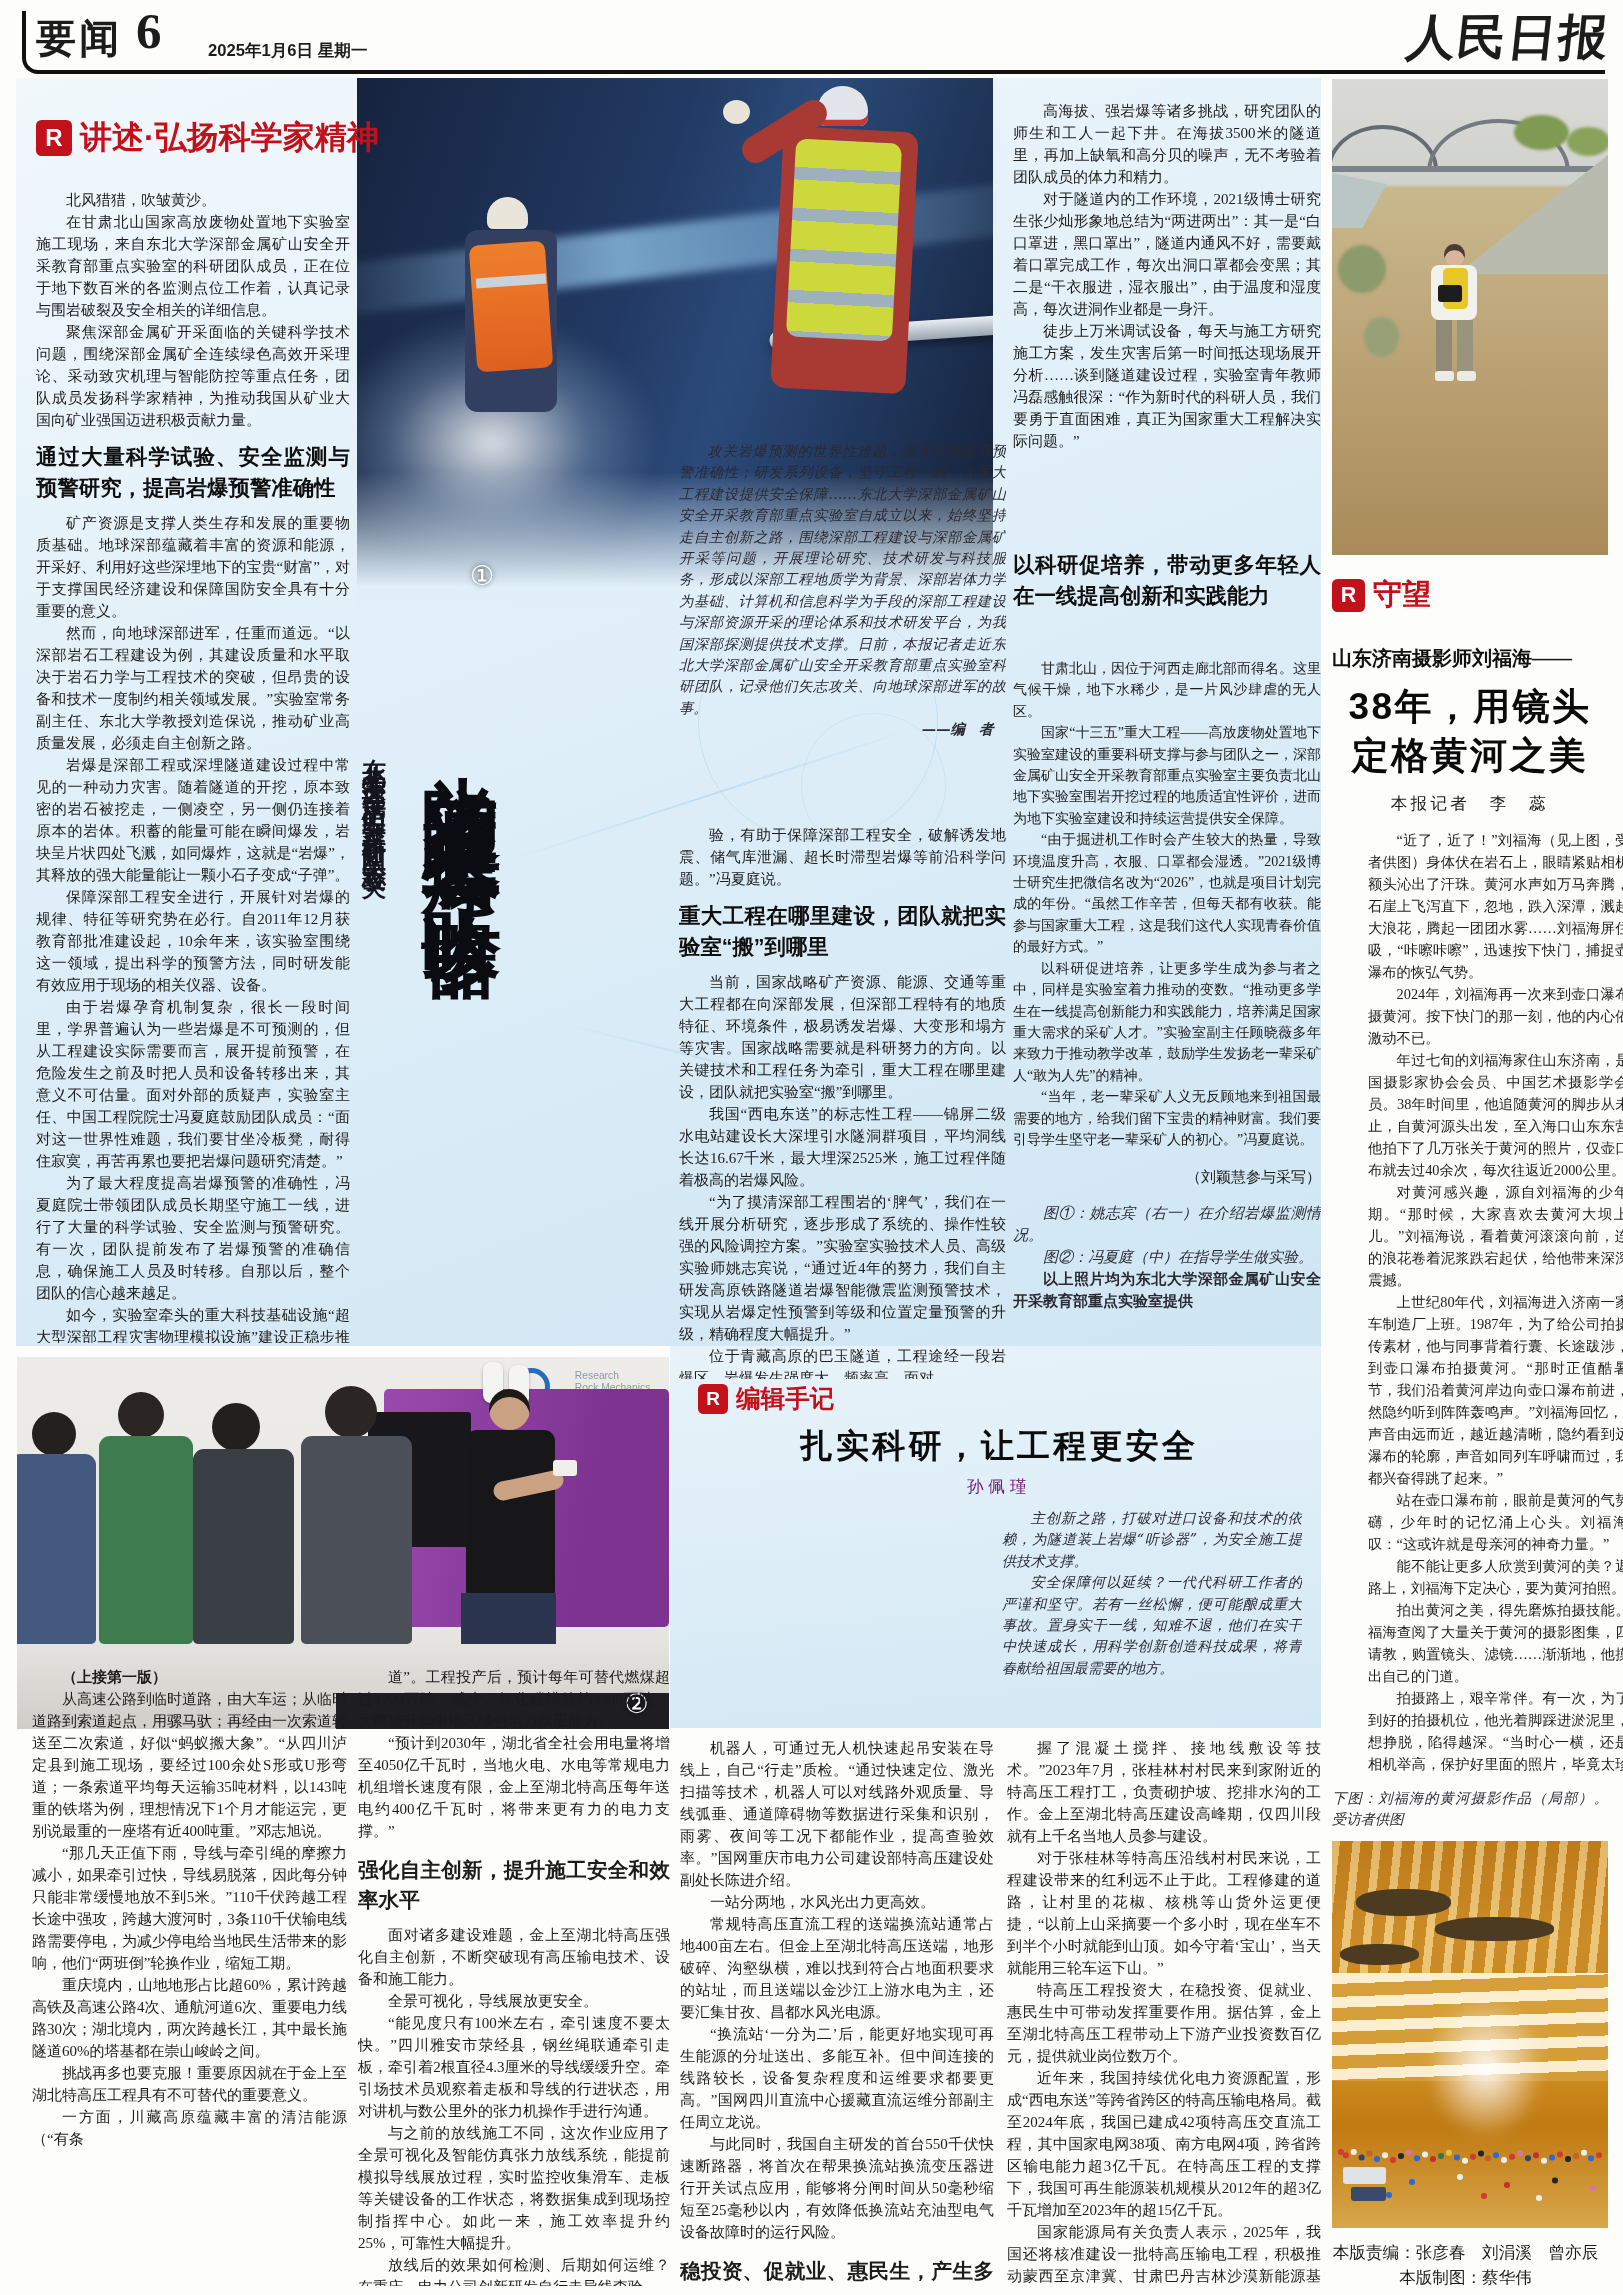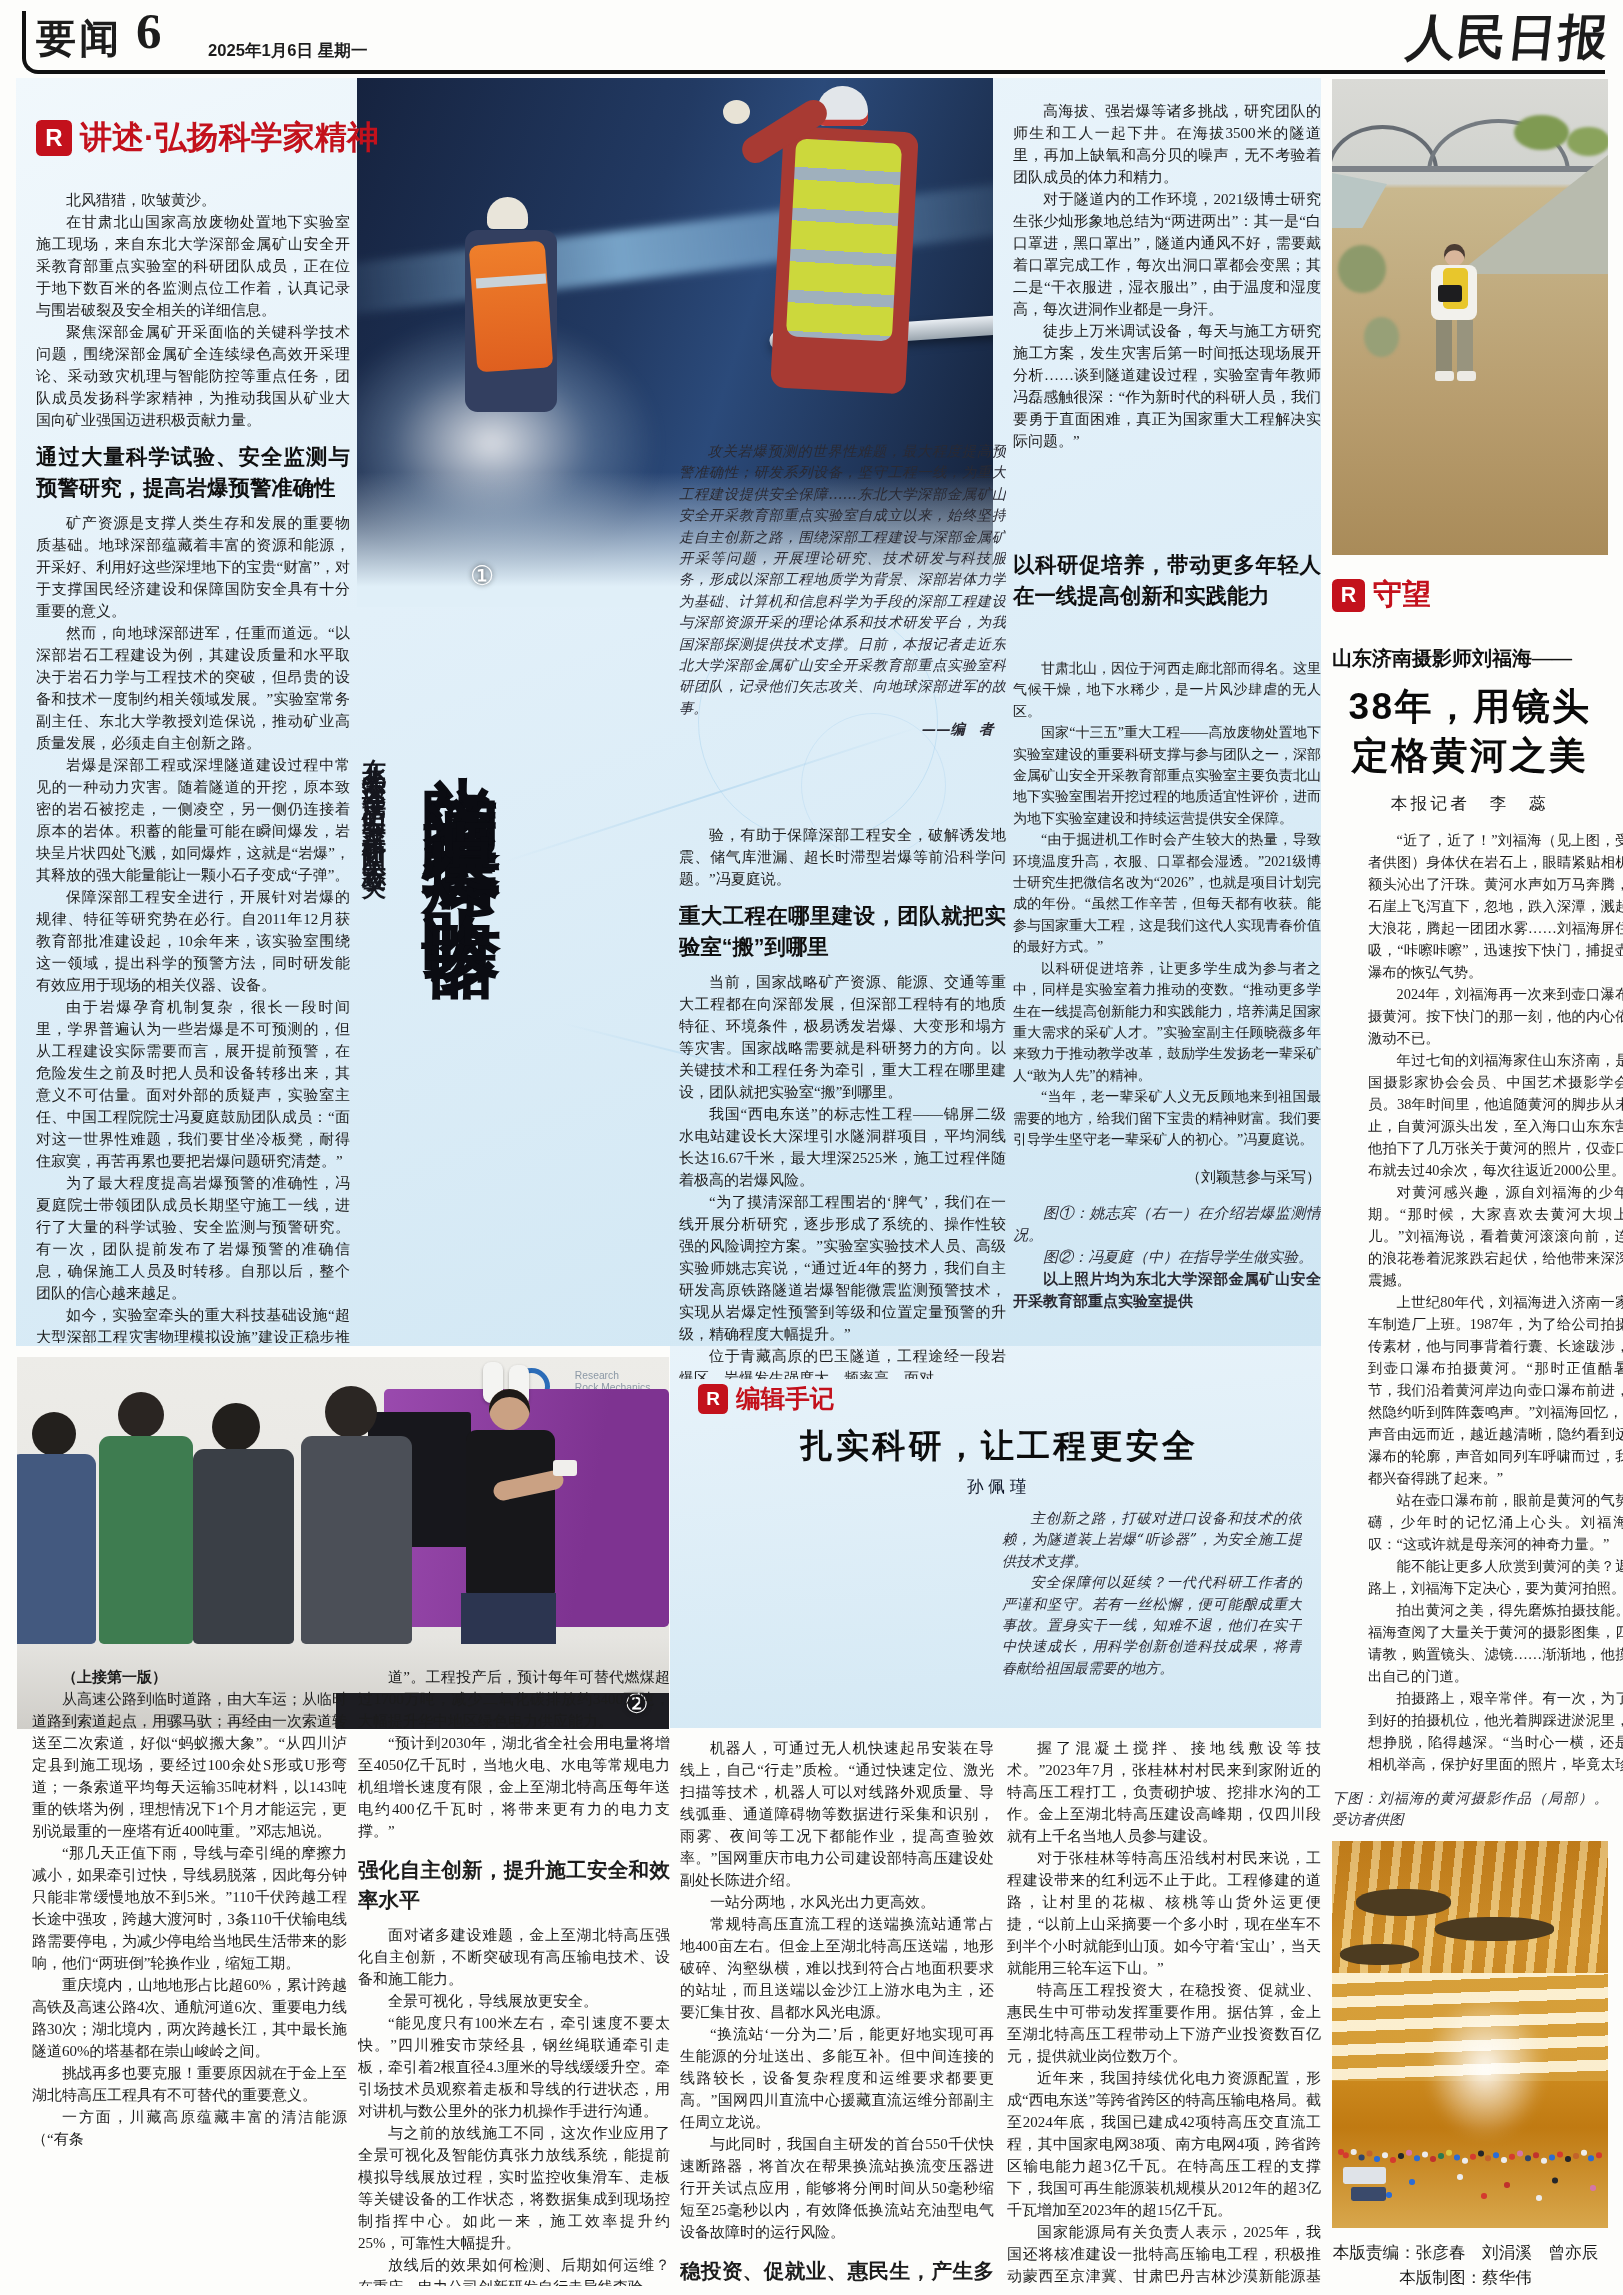--- a/index.html
+++ b/index.html
@@ -43,21 +43,21 @@
   .v-headline{left:409px;top:712px;height:1110px;font-size:79px;font-weight:900;
     font-family:"Liberation Sans",sans-serif;letter-spacing:11px;color:#0b0c12;}
   .v-byline{left:556px;top:1490px;height:333px;font-size:18px;letter-spacing:6.3px;color:#222;}
   .sign{text-align:right;font-weight:700;padding-right:12.7px;}
   .contrib{text-align:right;font-size:15px;}
   .caps p{margin:0;text-indent:2em;text-align:justify;}
   .caps p:last-child{font-weight:700;font-style:normal;font-family:"Liberation Sans",sans-serif;}
   
   .hn-title{font-family:"Liberation Sans",sans-serif;font-weight:900;font-size:33px;
     letter-spacing:3.2px;text-align:center;color:#0c0c0c;}
-  .hn-author{text-align:center;font-size:16.6px;color:#0f172a;letter-spacing:4.8px;}
+  .hn-author{text-align:center;font-size:16.6px;color:#701a75;letter-spacing:4.8px;}
   
   .lead-bold{font-family:"Liberation Sans",sans-serif;font-weight:900;text-indent:2em;}
   .csub{font-family:"Liberation Sans",sans-serif;font-weight:900;font-size:20.6px;line-height:30px;
     margin:12.7px 0 9.5px 0;text-align:justify;}
   
   .s-kicker{font-size:20px;font-weight:700;color:#111;}
   .s-headline{font-family:"Liberation Sans",sans-serif;font-weight:900;font-size:37px;
     line-height:49px;text-align:center;letter-spacing:2.4px;color:#0a0a0a;}
   .s-byline{text-align:center;font-size:16.6px;letter-spacing:3.2px;}
   .s-credits{font-size:16.6px;line-height:25px;text-align:center;font-family:"Liberation Sans",sans-serif;}

